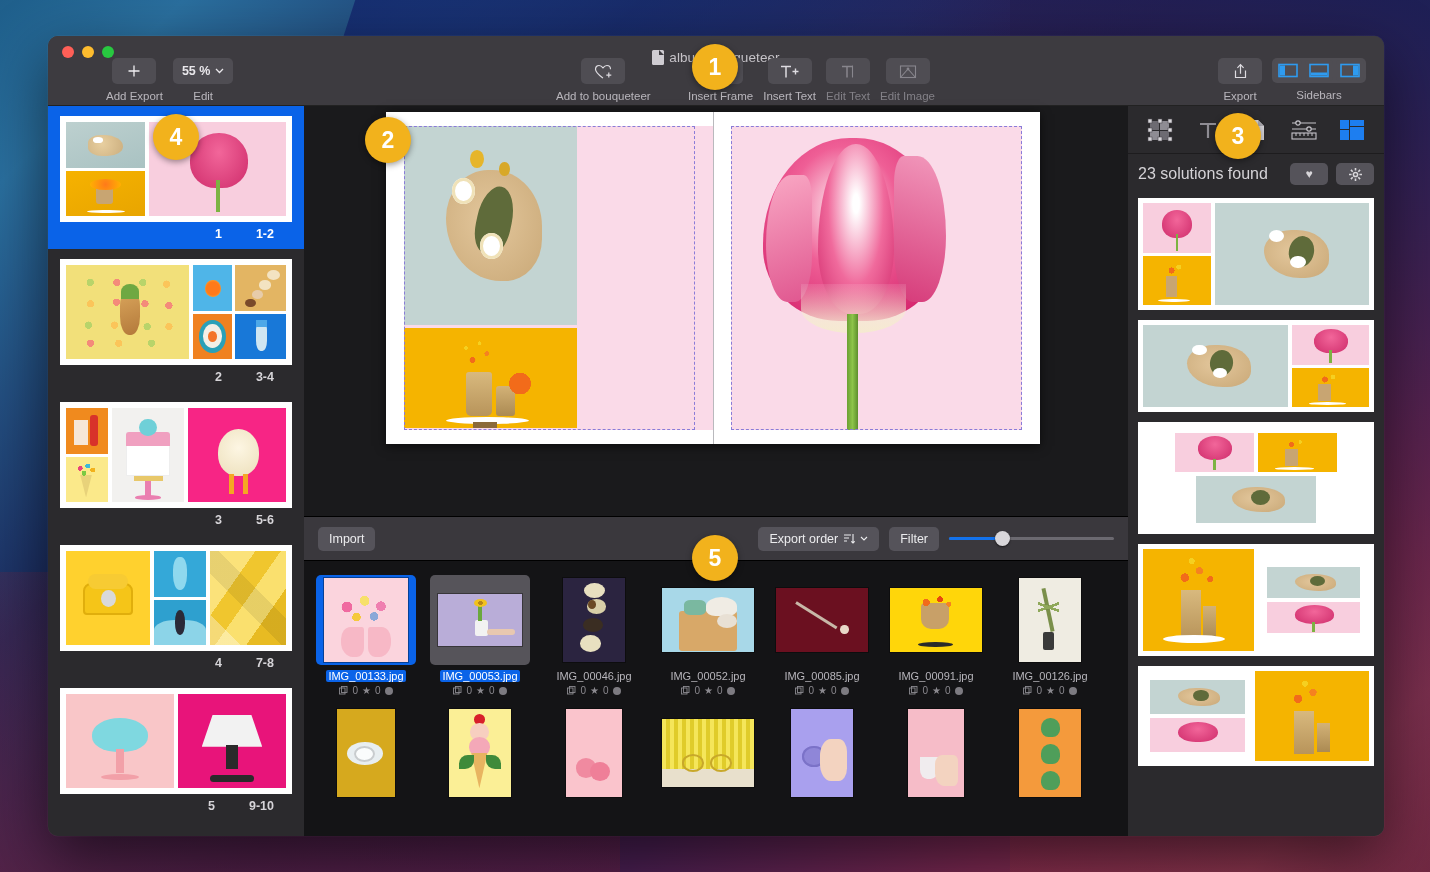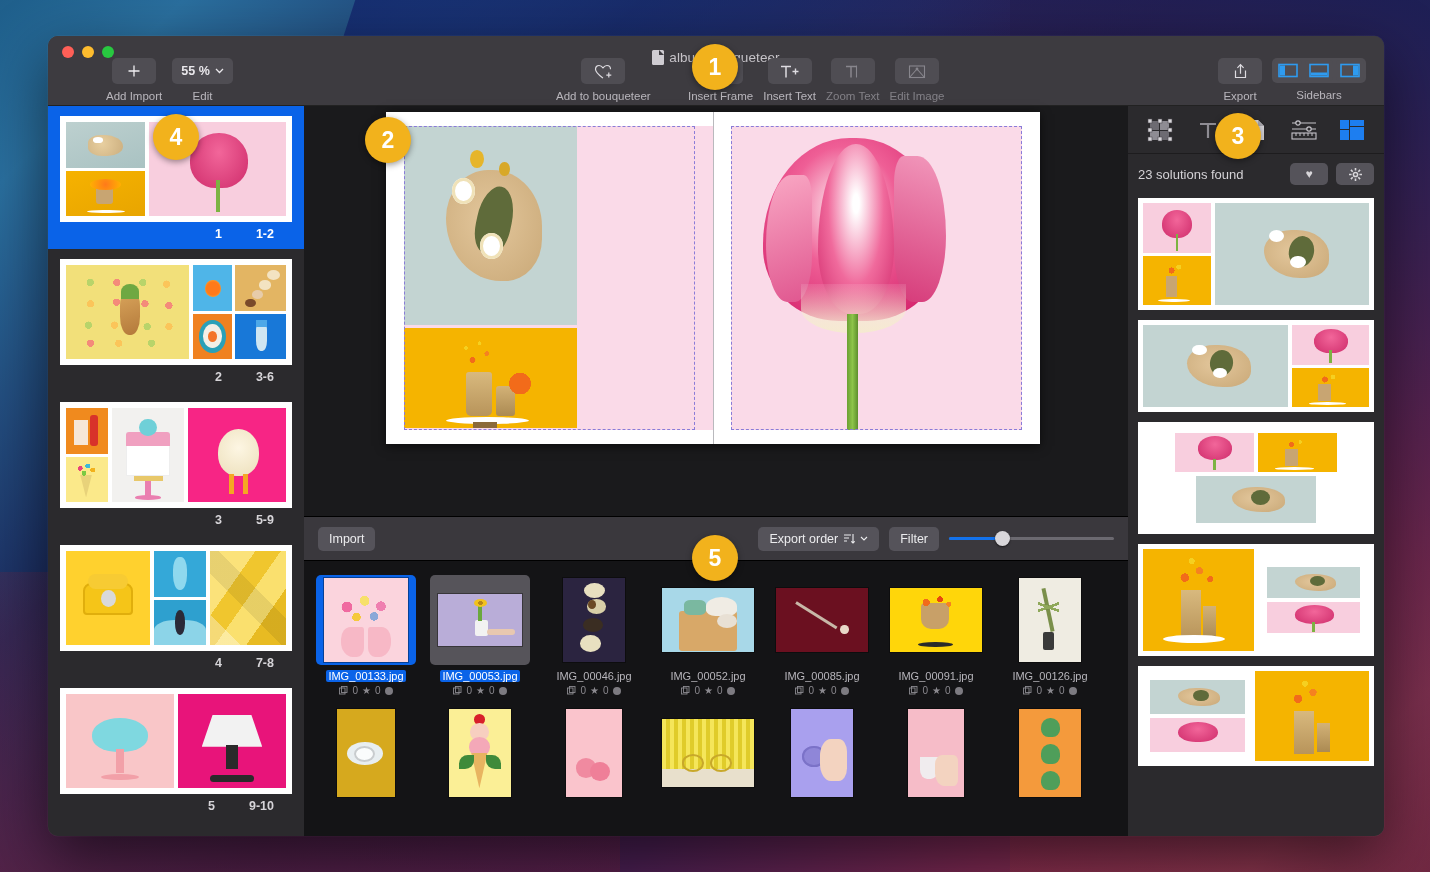--- a/index.html
+++ b/index.html
@@ -112,21 +112,21 @@
   .fname.hl { background:#0a63e8; color:#fff; border-radius:2px; padding:0 2px; }
   .fmeta { display:flex; align-items:center; gap:4px; margin-top:3px; font-size:10px; color:#8b898f;}
   .dotg { width:8px;height:8px;border-radius:50%;background:#7d7b81;display:inline-block;}
 
   
   .inspector { width:256px; background:#2b2a2d; flex:none; display:flex; flex-direction:column; }
   .insp-tabs { height:48px; display:flex; align-items:center; justify-content:space-around;
                padding:0 8px; border-bottom:1px solid #1d1c1e; }
   .insp-tab { width:36px; height:30px; display:flex; align-items:center; justify-content:center; }
   .insp-head { height:40px; display:flex; align-items:center; padding:0 10px; gap:8px; }
-  .insp-count { font-size:13px; color:#d4d2d6; flex:1; }
+  .insp-count { font-size:16px; color:#d4d2d6; flex:1; }
   .mini-btn { width:38px; height:22px; border-radius:5px; background:#55535a;
               display:flex; align-items:center; justify-content:center; color:#d8d6da; font-size:12px;}
   .sol-list { flex:1; overflow:hidden; padding:4px 10px 0 10px; }
   .sol { background:#fff; margin-bottom:10px; padding:5px; display:flex; gap:4px; }
 
   
   .badge { position:absolute; width:46px; height:46px; border-radius:50%;
            background:#f2b21c; color:#fff; font-size:23px; font-weight:bold;
            display:flex; align-items:center; justify-content:center; z-index:50;
            box-shadow:0 2px 6px rgba(0,0,0,.4); font-family:"Liberation Sans",sans-serif;}
@@ -152,21 +152,21 @@
       <span>album bouqueteer</span>
     </div>
 
     <div class="tb-group g-left">
       <div class="tb-item">
         <div class="tb-btn">
           <svg width="14" height="14" viewBox="0 0 14 14">
             <path d="M7 1.5v11M1.5 7h11" stroke="#f0eef2" stroke-width="1.3" fill="none"></path>
           </svg>
         </div>
-        <div class="tb-label">Add Import</div>
+        <div class="tb-label">Add Export</div>
       </div>
       <div class="tb-item">
         <div class="tb-btn">
           <span style="font-weight:bold">55 %</span>
           <svg width="9" height="6" viewBox="0 0 9 6" style="margin-left:5px">
             <path d="M1 1l3.5 3.5L8 1" stroke="#e9e7eb" stroke-width="1.3" fill="none"></path>
           </svg>
         </div>
         <div class="tb-label">Edit</div>
       </div>
@@ -203,21 +203,21 @@
         </div>
         <div class="tb-label">Insert Text</div>
       </div>
       <div class="tb-item">
         <div class="tb-btn">
           <svg width="19" height="17" viewBox="0 0 19 17">
             <path d="M3 3.5h10M8 3.5v11" stroke="#88868d" stroke-width="1.5" fill="none"></path>
             <path d="M13.5 2.5v12" stroke="#88868d" stroke-width="1.1" fill="none"></path>
           </svg>
         </div>
-        <div class="tb-label dim">Zoom Text</div>
+        <div class="tb-label dim">Edit Text</div>
       </div>
       <div class="tb-item">
         <div class="tb-btn">
           <svg width="20" height="17" viewBox="0 0 20 17">
             <rect x="2.5" y="3" width="15" height="11.5" stroke="#88868d" stroke-width="1.1" fill="none"></rect>
             <path d="M2.5 14.5L10 6l7.5 8.5" stroke="#88868d" stroke-width="1.1" fill="none"></path>
             <circle cx="10" cy="6" r="1.4" fill="#88868d"></circle>
           </svg>
         </div>
         <div class="tb-label dim">Edit Image</div>
@@ -331,21 +331,21 @@
               </div>
               <div style="flex:1.3;background:#1878d8;position:relative">
                 <div style="position:absolute;left:40%;top:26%;width:22%;height:56%;background:#cfe6f2;border-radius:20% 20% 40% 40%"></div>
                 <div style="position:absolute;left:40%;top:14%;width:22%;height:16%;background:#4da8e8"></div>
               </div>
             </div>
           </div>
         </div>
         <div class="spread-meta">
           <span>2</span>
-          <span>3-6</span>
+          <span>3-4</span>
         </div>
       </div>
 
       <div class="spread-row">
         <div class="spread-card">
           <div style="flex:0 0 19%;display:flex;flex-direction:column;gap:3px;">
             <div style="flex:1;background:#f08a1e;position:relative">
               <div style="position:absolute;left:18%;top:26%;width:34%;height:56%;background:#f6e7d8"></div>
               <div style="position:absolute;left:58%;top:16%;width:18%;height:68%;background:#d8322a;border-radius:3px"></div>
             </div>
@@ -367,21 +367,21 @@
             <div style="position:absolute;left:32%;bottom:2%;width:36%;height:5%;background:#ea7fb0;border-radius:50%"></div>
           </div>
           <div style="flex:1;background:#f72585;position:relative;overflow:hidden">
             <div style="position:absolute;left:30%;top:22%;width:42%;height:50%;background:radial-gradient(circle at 50% 40%,#fdf6e3,#ecdfba);border-radius:50% 50% 45% 45%"></div>
             <div style="position:absolute;left:42%;top:70%;width:5%;height:22%;background:#f5a623"></div>
             <div style="position:absolute;left:56%;top:70%;width:5%;height:22%;background:#f5a623"></div>
           </div>
         </div>
         <div class="spread-meta">
           <span>3</span>
-          <span>5-9</span>
+          <span>5-6</span>
         </div>
       </div>
 
       <div class="spread-row">
         <div class="spread-card">
           <div style="flex:0 0 38%;background:#ffd12e;position:relative;overflow:hidden">
             <div style="position:absolute;left:20%;top:34%;width:60%;height:34%;background:#f5c518;border-radius:8px 8px 4px 4px;border:2px solid #e0ae0c"></div>
             <div style="position:absolute;left:26%;top:24%;width:48%;height:16%;background:#f7cb33;border-radius:10px"></div>
             <div style="position:absolute;left:42%;top:42%;width:18%;height:18%;background:#d9d9d9;border-radius:50%"></div>
           </div>

